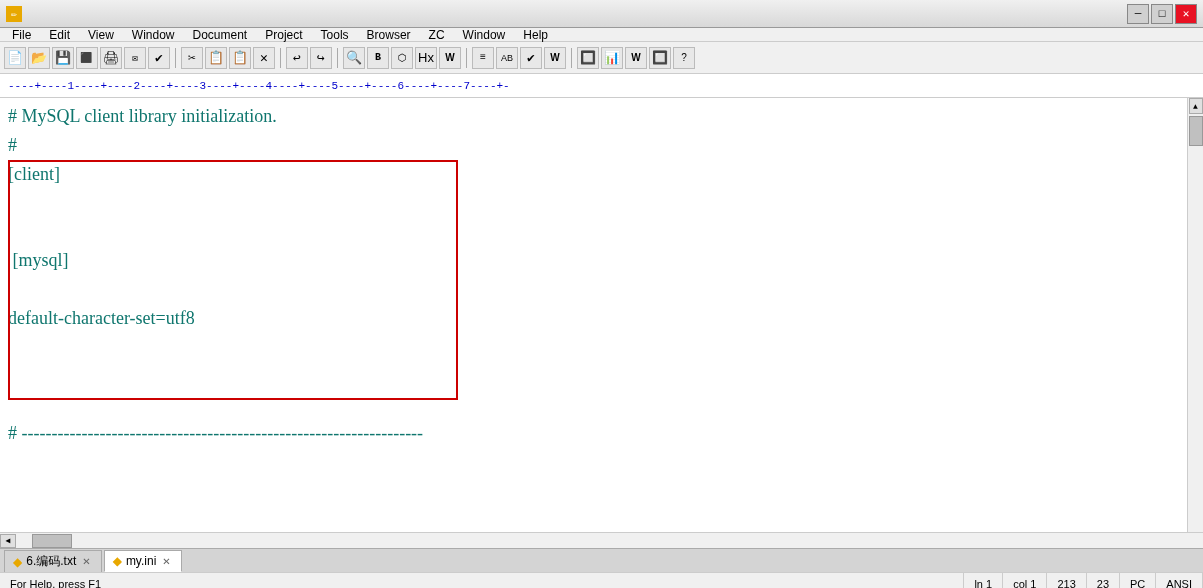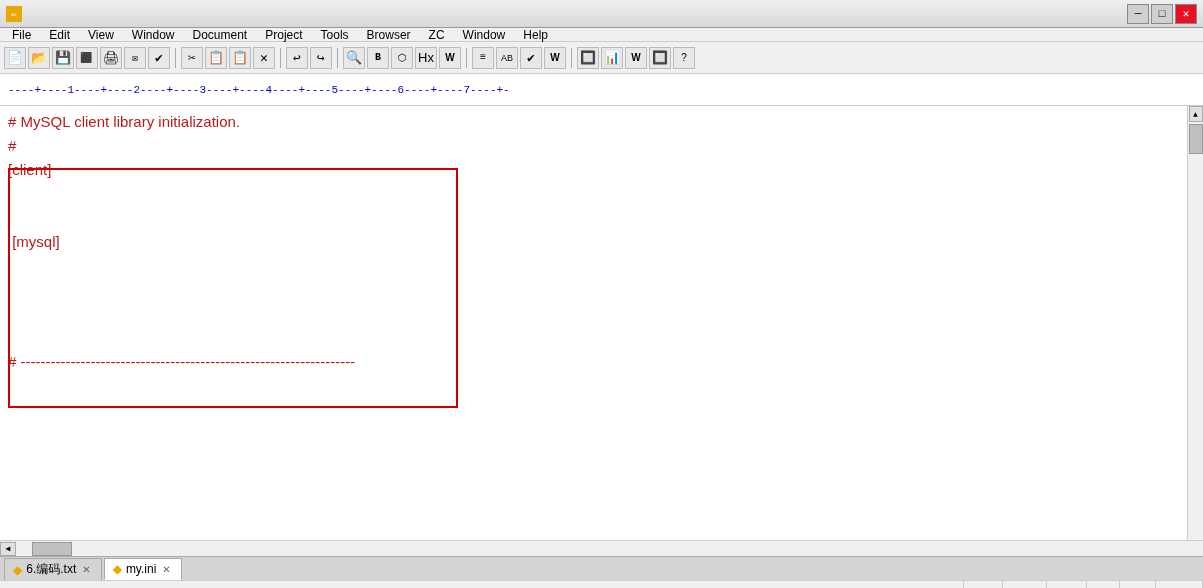--- a/index.html
+++ b/index.html
@@ -104,21 +104,21 @@
     .toolbar-separator {
       width: 1px;
       height: 20px;
       background: #aaa;
       margin: 0 3px;
     }
 
     
     .ruler {
       background: white;
-      height: 32px;
+      height: 24px;
       border-bottom: 1px solid #ccc;
       font-family: 'Courier New', monospace;
       font-size: 11px;
       color: #0000cc;
       padding-left: 8px;
       display: flex;
       align-items: center;
       overflow: hidden;
       white-space: nowrap;
     }
@@ -130,23 +130,23 @@
       background: white;
     }
     .editor-main {
       flex: 1;
       background: white;
       overflow: hidden;
       position: relative;
     }
     .editor-content {
       padding: 4px 8px;
-      font-family: Liberation Sans, sans-serif;
-      font-size: 15px;
-      color: #b91c1c;
+      font-family: Liberation Serif, serif;
+      font-size: 18px;
+      color: #0f766e;
       line-height: 1.6;
       position: relative;
     }
     .editor-line {
       white-space: pre;
       min-height: 20px;
       display: block;
     }
     .selection-box {
       position: absolute;
@@ -329,20 +329,21 @@
     <div class="editor-content">
 
       <div class="selection-box"></div>
       <span class="editor-line"># MySQL client library initialization.</span>
       <span class="editor-line">#</span>
       <span class="editor-line">[client]</span>
       <span class="editor-line">&nbsp;</span>
       <span class="editor-line">&nbsp;</span>
       <span class="editor-line"> [mysql]</span>
       <span class="editor-line">&nbsp;</span>
+      <span class="editor-line">default-character-set=utf8</span>
       <span class="editor-line">&nbsp;</span>
       <span class="editor-line">&nbsp;</span>
       <span class="editor-line">&nbsp;</span>
       <span class="editor-line"># -------------------------------------------------------------------</span>
     </div>
   </div>
 
   <div class="scrollbar-v">
     <div class="scrollbar-arrow">▲</div>
     <div class="scrollbar-thumb"></div>

